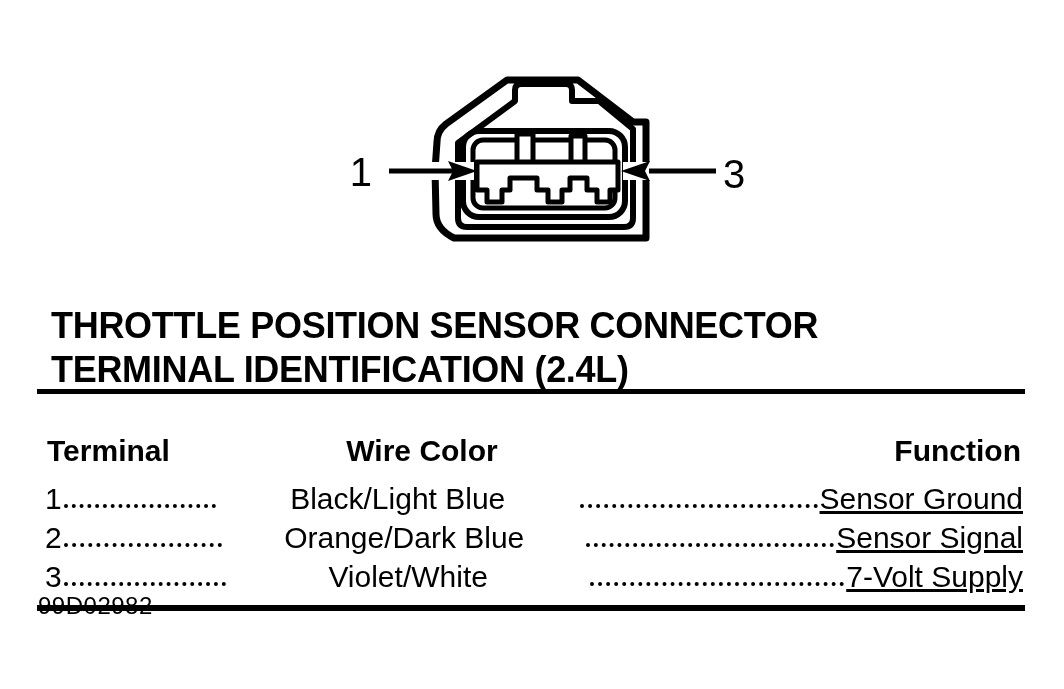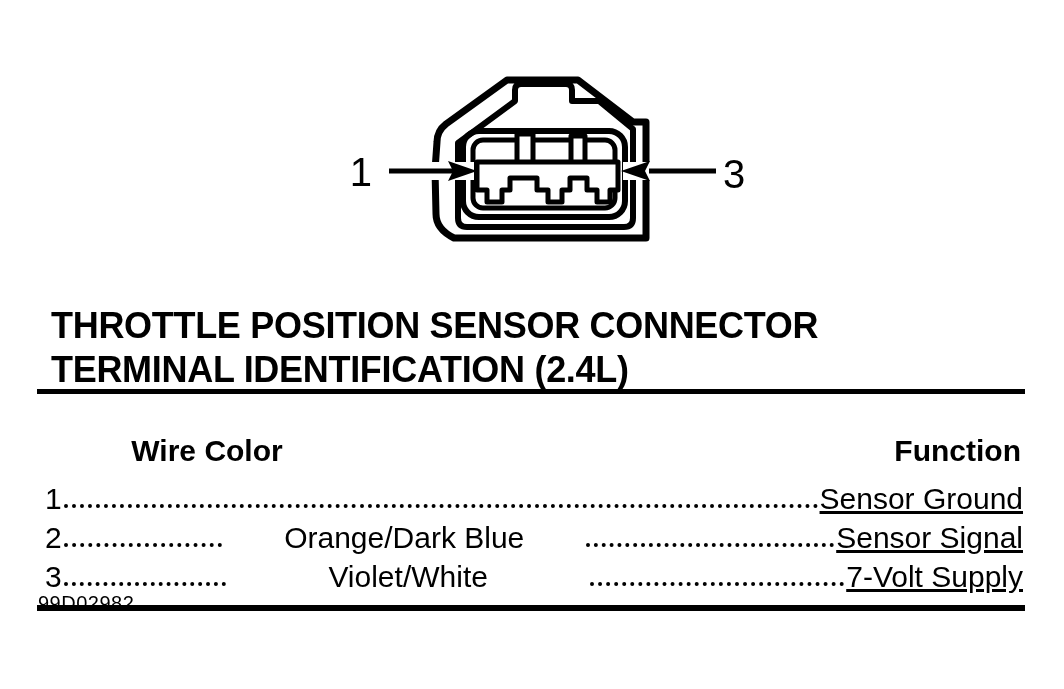--- a/index.html
+++ b/index.html
@@ -24,21 +24,21 @@
   .col-wire{width:340px;text-align:center;}
   .col-func{flex:1;text-align:right;padding-right:4px;margin-top:32px;}
   .trow{display:flex;align-items:flex-end;height:39px;font-size:30px;line-height:1;}
   .trow .term{padding-left:8px;}
   .trow .wire{width:360px;text-align:center;padding:0 2px;box-sizing:border-box;}
   .trow .func{text-align:right;padding-right:2px;text-decoration:underline;}
   .leader{border-bottom:4px dotted #000;margin:0 2px 6px 2px;min-width:30px;}
   .leader-left{flex:0.78;}
   .leader-right{flex:1.22;}
   .doc-code{
-    position:absolute;left:38px;top:592px;font-size:20px;letter-spacing:0.5px;
+    position:absolute;left:38px;top:592px;font-size:24px;letter-spacing:0.5px;
   }
   .pin-label{font-family:"Liberation Sans",sans-serif;font-size:40px;fill:#000;}
 </style>
 </head>
 <body>
 
 <div class="page">
 
   <svg class="connector-svg" viewBox="0 0 1064 290" xmlns="http://www.w3.org/2000/svg">
 
@@ -72,27 +72,29 @@
       <polygon points="621,171 650,161 645,171 650,181" fill="#000"></polygon>
     </g>
     <text class="pin-label" x="372" y="186" text-anchor="end">1</text>
     <text class="pin-label" x="723" y="188" text-anchor="start">3</text>
   </svg>
 
   <h1 class="page-title">THROTTLE POSITION SENSOR CONNECTOR TERMINAL IDENTIFICATION (2.4L)</h1>
 
   <div class="term-table">
     <div class="thead">
+      <span class="col-term">Terminal</span>
       <span class="col-wire">Wire Color</span>
       <span class="col-func">Function</span>
     </div>
 
     <div class="trow">
       <span class="term">1</span>
       <span class="leader leader-left"></span>
+      <span class="wire">Black/Light Blue</span>
       <span class="leader leader-right"></span>
       <span class="func">Sensor Ground</span>
     </div>
 
     <div class="trow">
       <span class="term">2</span>
       <span class="leader leader-left"></span>
       <span class="wire">Orange/Dark Blue</span>
       <span class="leader leader-right"></span>
       <span class="func">Sensor Signal</span>

